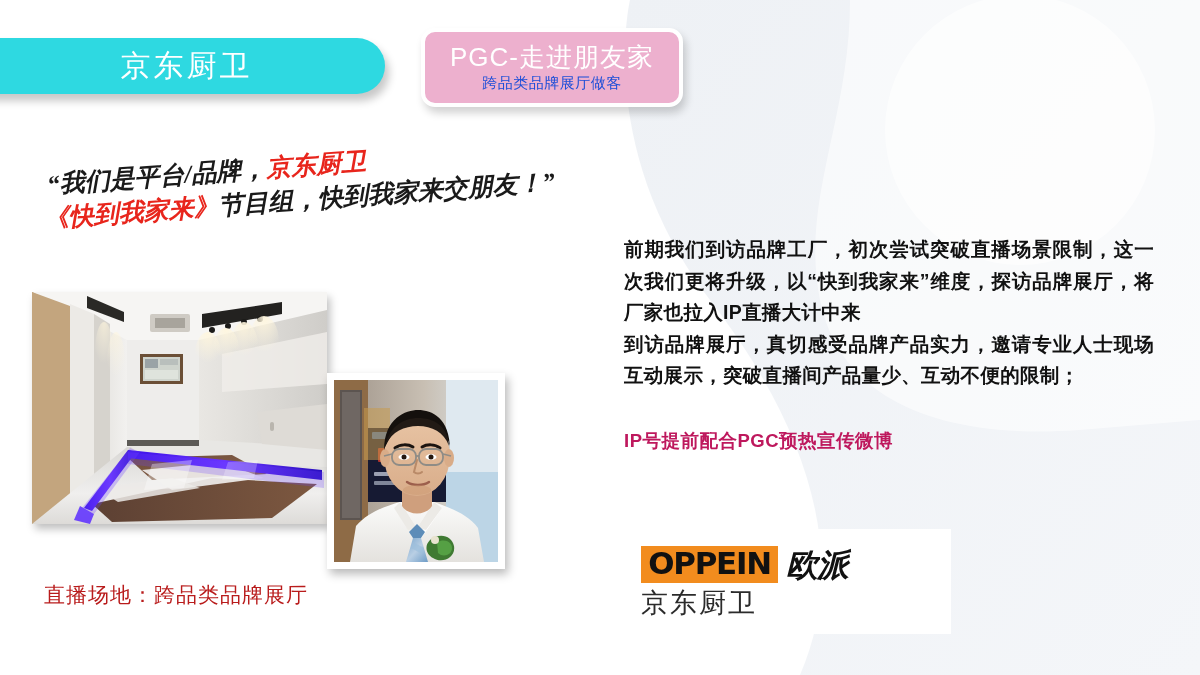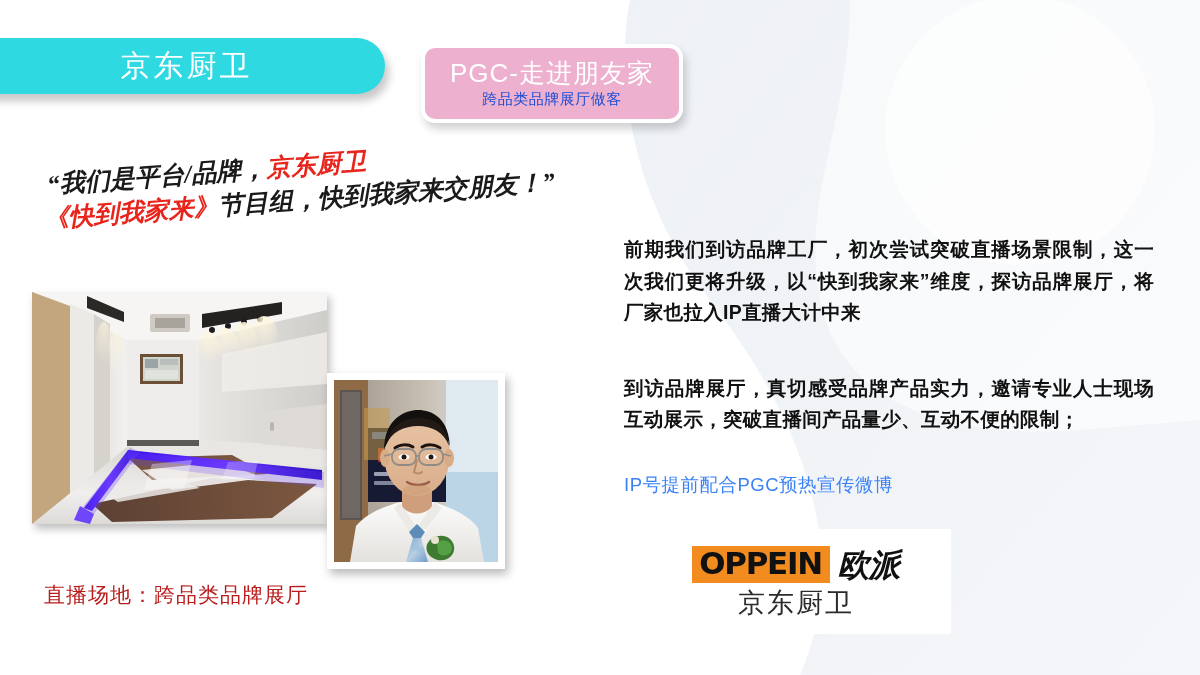--- a/index.html
+++ b/index.html
@@ -26,21 +26,21 @@
     padding-left:28px;
     box-sizing:border-box;
   }
   .teal-banner .txt{
     color:#ffffff;font-size:30px;letter-spacing:3px;font-weight:400;
     line-height:1;white-space:nowrap;
   }
 
   
   .pink-banner{
-    position:absolute;left:421px;top:44px;width:262px;height:79px;
+    position:absolute;left:421px;top:28px;width:262px;height:79px;
     background:#edb0ce;
     border:4px solid #ffffff;
     border-radius:14px;
     box-shadow:3px 6px 8px rgba(0,0,0,.18);
     display:flex;flex-direction:column;align-items:center;justify-content:center;
     box-sizing:border-box;
   }
   .pink-banner .l1{color:#ffffff;font-size:26px;letter-spacing:1px;line-height:1.08;white-space:nowrap;}
   .pink-banner .l2{color:#1d4ed8;font-size:15px;letter-spacing:.5px;line-height:1.25;white-space:nowrap;margin-top:3px;}
 
@@ -80,30 +80,30 @@
     position:absolute;left:44px;top:581px;
     font-size:21px;color:#b91c1c;letter-spacing:1px;white-space:nowrap;
   }
 
   
   .body-col{position:absolute;left:624px;top:234px;width:530px;}
   .para{
     font-size:19.5px;line-height:1.62;color:#111111;font-weight:700;
     letter-spacing:.3px;text-align:justify;
   }
-  .para.p2{margin-top:44px;}
+  .para.p2{}
   .redline{
-    margin-top:36px;font-size:18.5px;font-weight:400;color:#3b82f6;letter-spacing:.5px;
+    margin-top:36px;font-size:18.5px;font-weight:700;color:#be185d;letter-spacing:.5px;
   }
 
   
   .logo-block{
     position:absolute;left:641px;top:529px;width:310px;height:105px;
     background:#ffffff;display:flex;flex-direction:column;
-    align-items:center;justify-content:center;
+    justify-content:center;
   }
   .logo-row{display:flex;align-items:center;gap:8px;}
   .logo-orange{
     background:#f28c1e;padding:3px 9px 4px 9px;display:inline-block;
   }
   .logo-orange .word{
     font-family:"DejaVu Sans",sans-serif;
     font-weight:700;font-size:30px;letter-spacing:-1.2px;color:#111111;
     line-height:1;display:block;transform:scaleX(1.03);
   }

